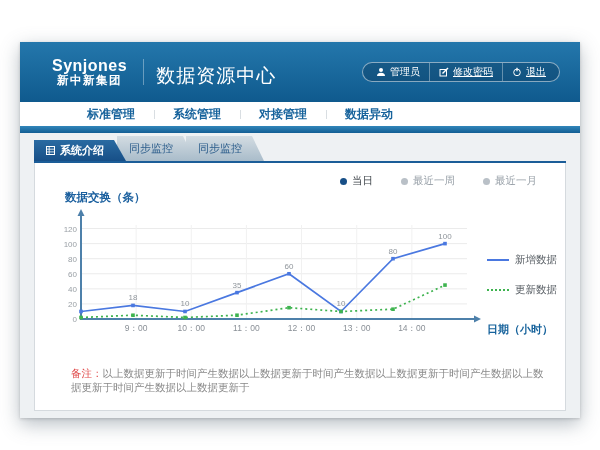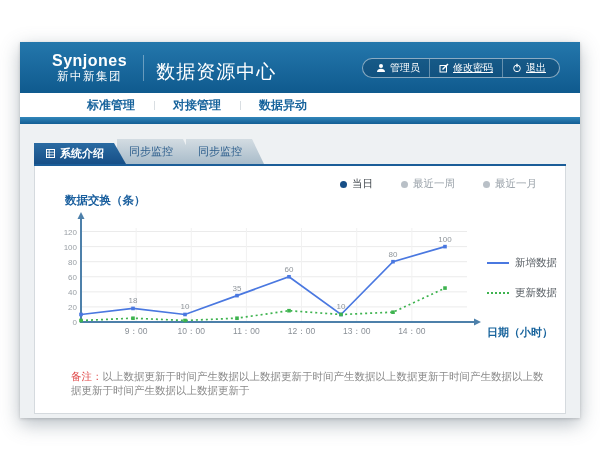--- a/index.html
+++ b/index.html
@@ -1,37 +1,37 @@
 <!DOCTYPE html>
 <html><head>
 <meta charset="utf-8">
 <style>
   html,body{margin:0;padding:0;width:600px;height:450px;background:#fff;overflow:hidden;
     font-family:"Liberation Sans","DejaVu Sans",sans-serif;}
   .app{position:absolute;left:20px;top:42px;width:560px;height:376px;background:#eef1f3;
     box-shadow:0 6px 18px rgba(95,110,125,.45),0 1px 3px rgba(0,0,0,.18);}
   
-  .hd{height:51px;background:linear-gradient(#2477ac,#0f5a8e);display:flex;align-items:center;}
+  .hd{height:60px;background:linear-gradient(#2477ac,#0f5a8e);display:flex;align-items:center;}
   .logo{text-align:center;margin-left:32px;line-height:1.05;}
   .logo .brand{color:#fff;font-weight:bold;font-size:16px;letter-spacing:.5px;display:block;}
-  .logo .sub{color:#fff;font-weight:normal;font-size:11.5px;letter-spacing:1.5px;display:block;}
+  .logo .sub{color:#fff;font-weight:bold;font-size:11.5px;letter-spacing:1.5px;display:block;}
   .hd-divider{width:1px;height:26px;background:rgba(255,255,255,.35);margin:0 12px 0 16px;}
   .hd-title{color:#fff;font-size:19px;letter-spacing:1px;padding-top:8px;}
   .user-pill{margin-left:auto;margin-right:20px;display:flex;height:18px;
     border:1px solid rgba(255,255,255,.5);background:rgba(8,40,70,.28);border-radius:10px;padding:0 4px;}
   .user-item{display:flex;align-items:center;gap:4px;color:#fff;font-size:10px;padding:0 9px;cursor:pointer;white-space:nowrap;}
   .user-item + .user-item{border-left:1px solid rgba(255,255,255,.35);text-decoration:underline;}
   .user-item .ic{display:flex;align-items:center;}
   
   .nav{height:24px;background:#fff;display:flex;align-items:center;padding-left:48px;}
   .nav-item{width:86px;text-align:center;color:#17639c;font-size:12px;font-weight:bold;cursor:pointer;position:relative;}
   .nav-item + .nav-item::before{content:"";position:absolute;left:0;top:4px;bottom:4px;width:1px;background:#d9dee2;}
   .strip{height:7px;background:linear-gradient(#3286ba,#135e94);}
   
-  .content{padding:7px 14px 0;margin-top:12px;}
+  .content{padding:7px 14px 0;}
   .tabs{display:flex;align-items:flex-end;height:21px;position:relative;}
   .tab{height:25px;display:flex;align-items:center;gap:5px;padding:0 22px 0 12px;font-size:11px;
     color:#2d5e8c;background:linear-gradient(#d3dce2,#a9bcca);
     clip-path:polygon(0 0,calc(100% - 12px) 0,100% 100%,0 100%);margin-right:-9px;cursor:pointer;position:relative;}
   .tab.active{height:21px;background:linear-gradient(#2a6ba2,#174f87);color:#fff;z-index:2;font-weight:bold;}
   .tab-underline{height:2px;background:#1b5d98;}
   .panel{background:#fff;border:1px solid #d5dade;border-top:none;height:248px;padding:4px 8px;box-sizing:border-box;}
   
   .filters{display:flex;justify-content:flex-end;gap:28px;padding:7px 20px 2px;}
   .filter{display:flex;align-items:center;gap:5px;font-size:10.5px;color:#98a0a8;cursor:pointer;}
@@ -87,20 +87,21 @@
               <path d="M5 0.8v3.5" stroke="#fff" stroke-width="1.3"></path>
             </svg>
           </span>
           <span>退出</span>
         </span>
       </div>
   </div>
 
   <div class="nav">
       <div class="nav-item">标准管理</div>
+      <div class="nav-item">系统管理</div>
       <div class="nav-item">对接管理</div>
       <div class="nav-item">数据异动</div>
     </div>
   <div class="strip"></div>
 
   <div class="content">
     <div class="tabs">
         <div class="tab active">
           <span class="ic"><svg width="9" height="9" viewBox="0 0 9 9">
               <rect x="0.5" y="0.5" width="8" height="8" fill="none" stroke="#fff"></rect>

